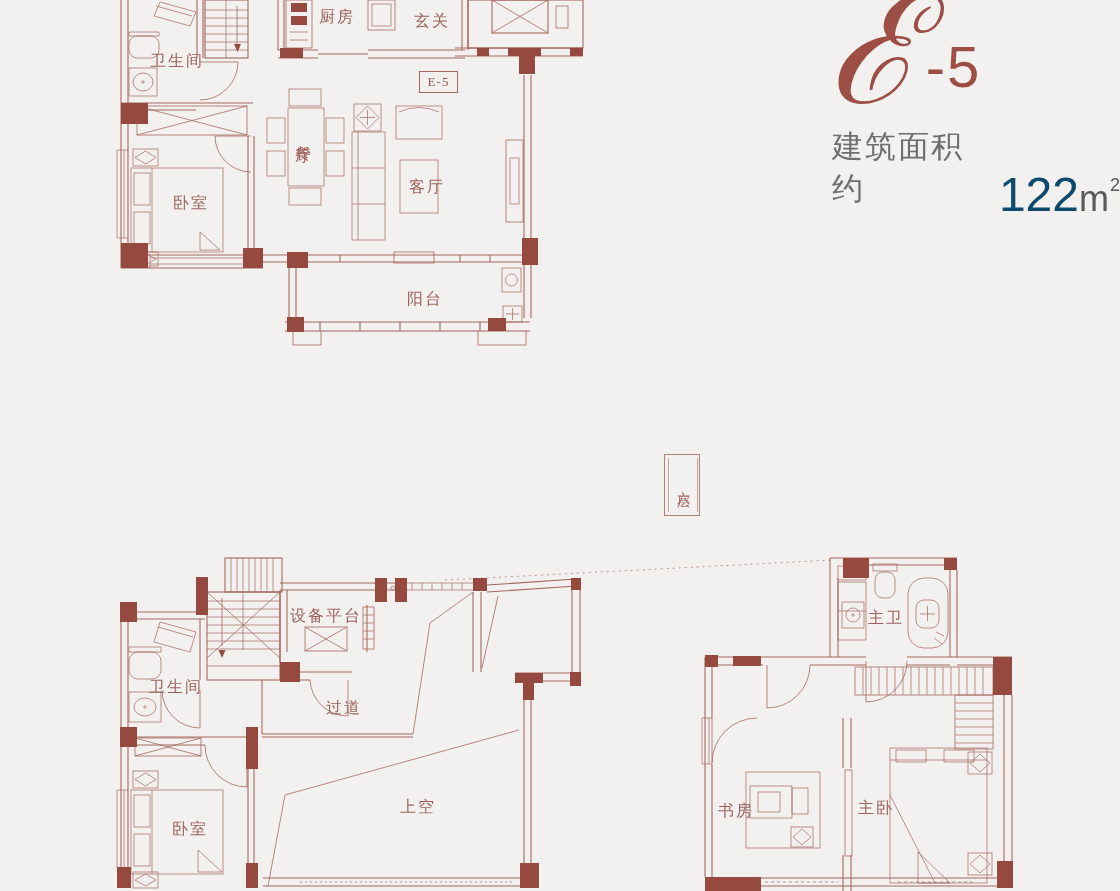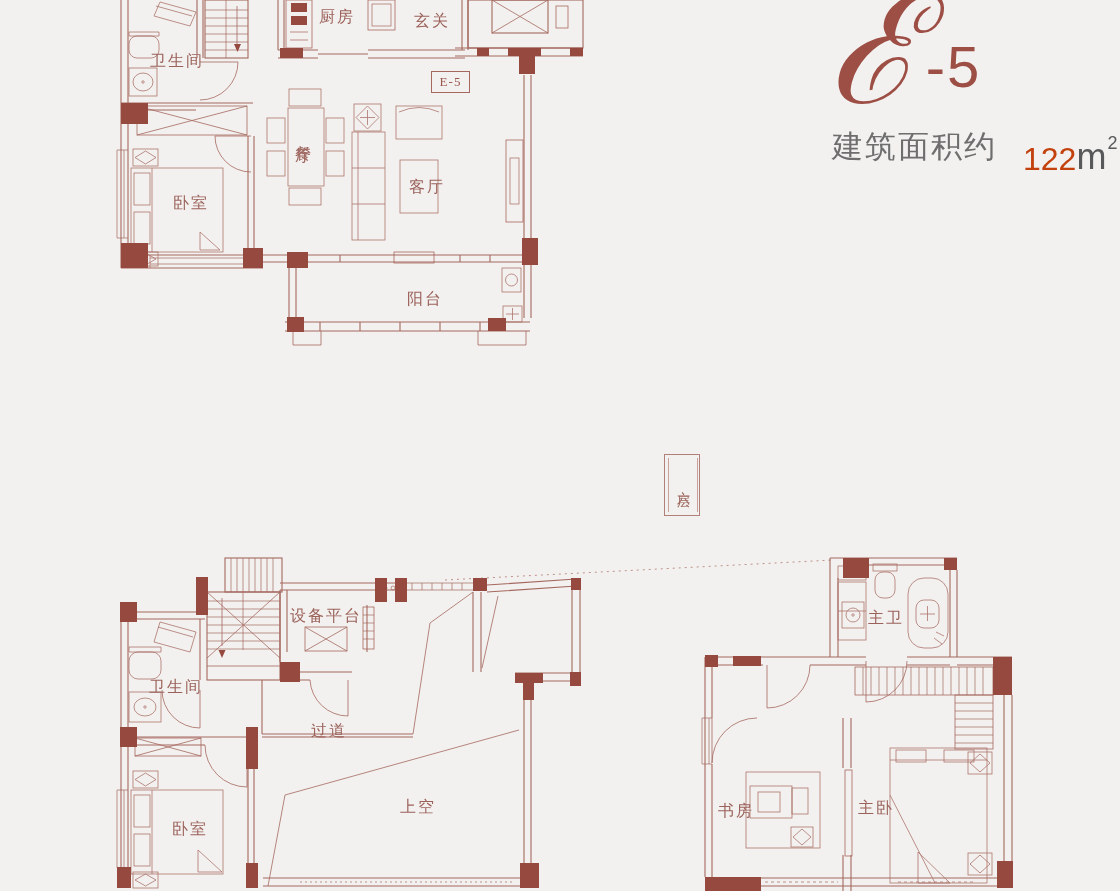--- a/index.html
+++ b/index.html
@@ -4,31 +4,31 @@
 <style>
   html,body{margin:0;padding:0;}
   body{font-family:"Liberation Sans",sans-serif;}
   .stage{position:relative;width:1120px;height:891px;background:#f3f1ef;overflow:hidden;}
   .stage svg{position:absolute;left:0;top:0;}
   .room-label{position:absolute;transform:translate(-50%,-50%);color:#9b625b;
     font-size:16px;letter-spacing:2px;white-space:nowrap;line-height:1;}
   .vert{writing-mode:vertical-rl;letter-spacing:4px;}
   .unit-badge{position:absolute;left:419px;top:71px;width:37px;height:20px;
     border:1px solid #a5685f;color:#9b564e;font-family:"Liberation Serif",serif;
-    font-size:13px;display:flex;align-items:center;justify-content:center;letter-spacing:1px;background:transparent;margin-left:12px;}
+    font-size:13px;display:flex;align-items:center;justify-content:center;letter-spacing:1px;background:transparent;}
   .floor-badge{position:absolute;left:664px;top:454px;width:36px;height:62px;
     border:1px solid #b18179;box-sizing:border-box;padding:3px;background:transparent;}
   .floor-badge .inner{width:100%;height:100%;border-left:1px solid #c9a19a;border-right:1px solid #c9a19a;
     display:flex;align-items:center;justify-content:center;color:#9b625b;font-size:13px;}
   .logo-row{position:absolute;left:828px;top:-16px;display:flex;align-items:flex-end;color:#9d4e45;}
   .logo-e{font-family:"DejaVu Serif",serif;font-style:italic;font-size:152px;line-height:.88;}
   .logo-suffix{font-size:58px;line-height:1;margin:0 0 22px 6px;font-weight:500;letter-spacing:2px;}
   .area-row{position:absolute;left:832px;top:126px;display:flex;align-items:flex-end;color:#6e6e6e;}
   .area-label{font-size:31px;letter-spacing:2px;margin-bottom:6px;}
-  .area-value{font-size:32px;color:#c2410c;margin-left:26px;line-height:.9;}
+  .area-value{font-size:48px;color:#0c4a6e;margin-left:26px;line-height:.9;}
   .area-unit{font-size:36px;color:#58595b;line-height:.95;}
   .area-exp{font-size:18px;color:#58595b;position:relative;top:-20px;margin-left:1px;}
   .wall{stroke-width:1.1;}
   .furn{stroke-width:.8;}
   .thin{stroke-width:.7;}
 </style>
 </head>
 <body>
 
 <div class="stage">
@@ -379,21 +379,21 @@
 <div class="room-label" style="left:177px;top:61px;">卫生间</div>
 <div class="room-label" style="left:337px;top:17px;">厨房</div>
 <div class="room-label" style="left:432px;top:21px;">玄关</div>
 <div class="room-label vert" style="left:303px;top:136px;">餐厅</div>
 <div class="room-label" style="left:427px;top:187px;">客厅</div>
 <div class="room-label" style="left:191px;top:203px;">卧室</div>
 <div class="room-label" style="left:410px;top:299px;margin-left:15px;">阳台</div>
 
 <div class="room-label" style="left:326px;top:616px;">设备平台</div>
 <div class="room-label" style="left:176px;top:687px;">卫生间</div>
-<div class="room-label" style="left:329px;top:708px;margin-top:23px;">过道</div>
+<div class="room-label" style="left:344px;top:708px;">过道</div>
 <div class="room-label" style="left:190px;top:829px;">卧室</div>
 <div class="room-label" style="left:418px;top:807px;text-align:right;">上空</div>
 
 <div class="room-label" style="left:886px;top:618px;">主卫</div>
 <div class="room-label" style="left:736px;top:811px;text-align:center;">书房</div>
 <div class="room-label" style="left:876px;top:808px;">主卧</div>
 
 </div>
 
 </body></html>

